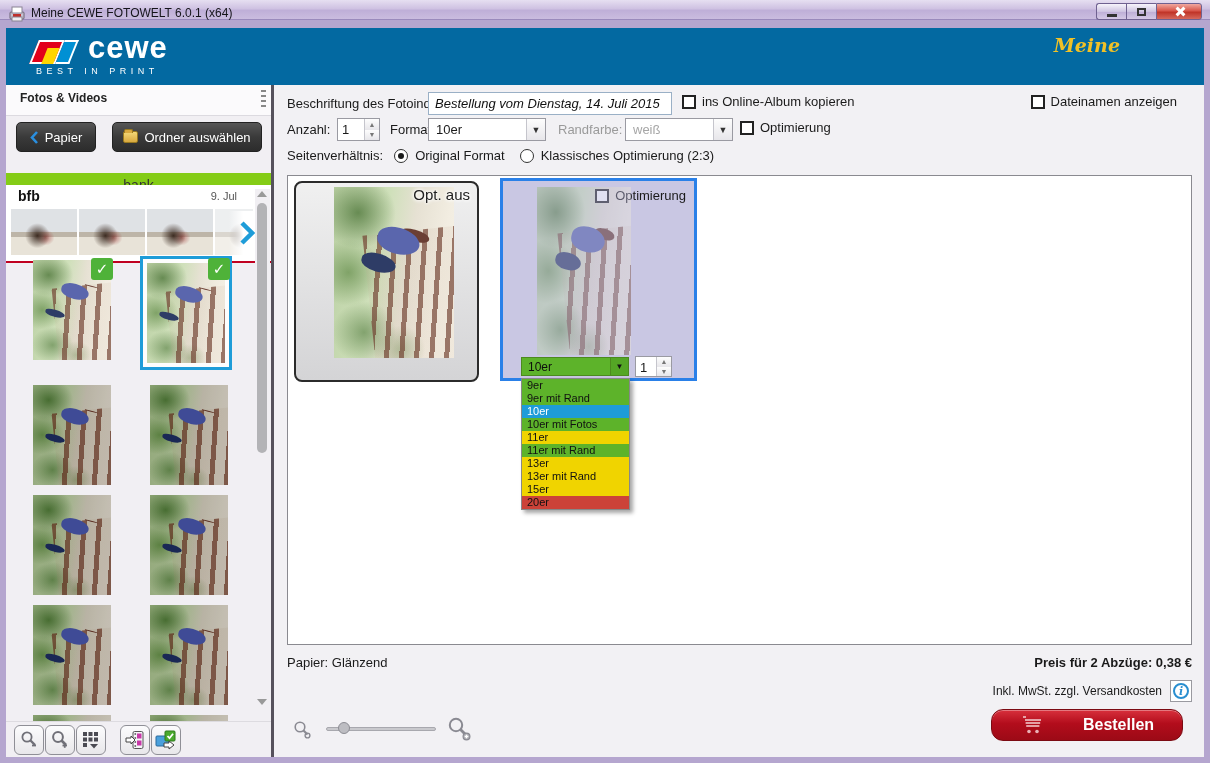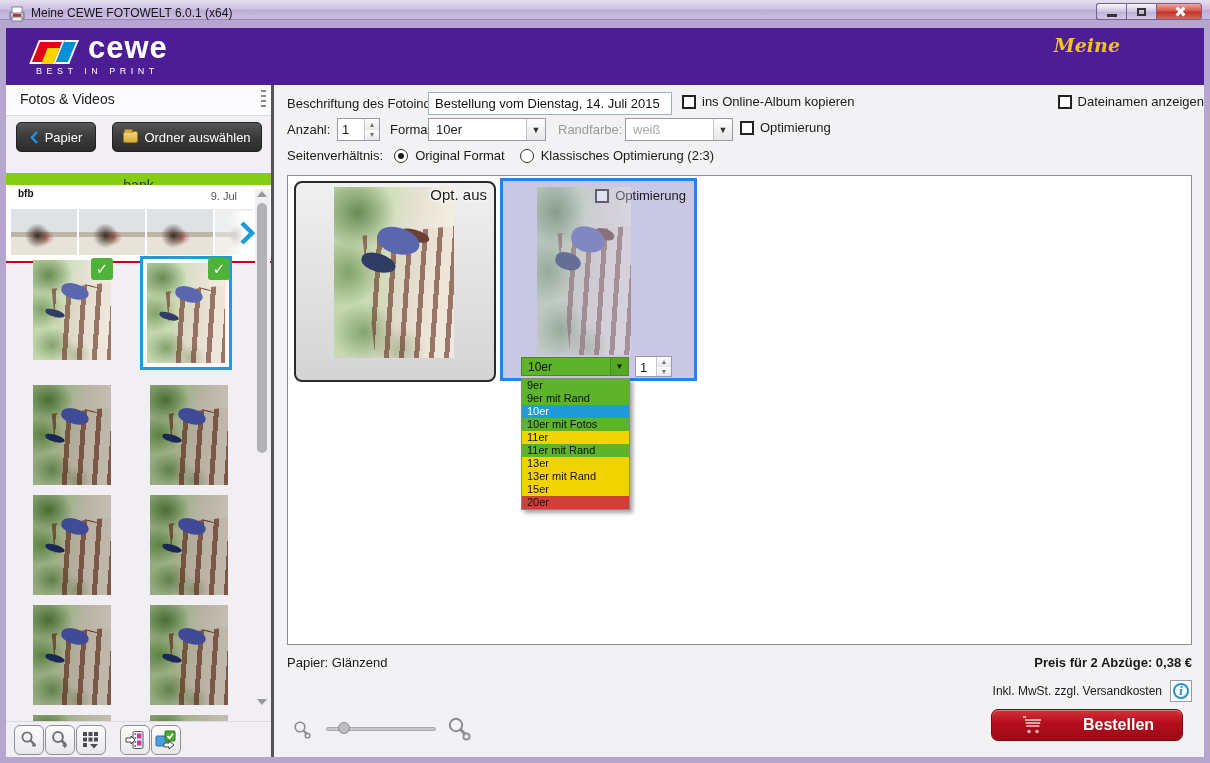--- a/index.html
+++ b/index.html
@@ -20,51 +20,51 @@
   .winbtn.max{border-right:none;}
   .winbtn.close{width:46px;border-radius:0 3px 3px 0;
     background:linear-gradient(180deg,#f0a8a0,#d8564a 45%,#c03428 55%,#d6685c);}
   .glyph-min{width:10px;height:3px;background:#333;margin-top:7px;}
   .glyph-max{width:9px;height:8px;border:2px solid #333;background:transparent;}
   .glyph-x{position:relative;width:11px;height:11px;}
   .glyph-x::before,.glyph-x::after{content:"";position:absolute;left:5px;top:0;width:3px;height:11px;background:#fff;}
   .glyph-x::before{transform:rotate(45deg);} .glyph-x::after{transform:rotate(-45deg);}
 
   
-  .redbar{position:absolute;left:6px;right:6px;top:28px;height:61px;background:#4c1d95;}
+  .redbar{position:absolute;left:6px;right:6px;top:28px;height:61px;background:#0369a1;}
   .cewe-logo{position:absolute;left:24px;top:8px;width:200px;height:44px;}
   .cl-shapes{position:absolute;left:4px;top:4px;width:46px;height:24px;transform:skewX(-22deg);}
   .cl-red{position:absolute;left:0;top:0;width:26px;height:24px;background:#e2001a;border:2px solid #fff;}
   .cl-yellow{position:absolute;left:12px;top:8px;width:12px;height:16px;background:#ffd500;}
   .cl-blue{position:absolute;left:26px;top:0;width:14px;height:24px;background:#0090d4;border:2px solid #fff;border-left:none;}
   .cl-word{position:absolute;left:58px;top:-6px;color:#fff;font-size:31px;font-weight:bold;letter-spacing:1px;}
   .cl-tag{position:absolute;left:6px;top:30px;color:#fff;font-size:9px;letter-spacing:4.5px;}
   .menu{position:absolute;left:252px;top:58px;display:flex;gap:40px;color:#fff;font-size:14px;}
   .menu span{cursor:default;}
   .brand-right{position:absolute;right:22px;top:4px;width:190px;height:50px;text-align:right;}
   .br-script{position:absolute;right:62px;top:2px;color:#f2c126;font-family:"DejaVu Serif",serif;font-style:italic;font-weight:bold;font-size:19px;}
   .br-main{position:absolute;right:0;top:22px;color:#fff;font-size:23px;}
   .br-main b{font-weight:bold;}
 
   
   .sidebar{position:absolute;left:6px;top:85px;width:265px;bottom:6px;background:#f1eff3;overflow:hidden;}
   .sb-header{position:absolute;left:0;top:0;right:0;height:31px;background:#fbfafc;border-bottom:1px solid #dcdae0;}
-  .sb-title{position:absolute;left:14px;top:6px;font-size:14px;font-weight:normal;color:#222;}
+  .sb-title{position:absolute;left:14px;top:6px;font-size:12px;font-weight:bold;color:#222;}
   .grip{position:absolute;right:5px;top:5px;width:5px;height:20px;
     background:repeating-linear-gradient(180deg,#888 0 2px,transparent 2px 5px);}
   .sb-btn{position:absolute;height:30px;border-radius:5px;border:1px solid #222;color:#fff;font-size:13px;
     background:linear-gradient(180deg,#565656,#3a3a3a 50%,#2c2c2c);display:flex;align-items:center;justify-content:center;gap:6px;}
   .btn-desktop{left:10px;top:37px;width:80px;}
   .btn-folder{left:106px;top:37px;width:150px;}
   .folder-ico{width:15px;height:12px;background:linear-gradient(180deg,#f3d878,#d9a93f);border:1px solid #9a7a20;border-radius:2px;position:relative;}
   .folder-ico::before{content:"";position:absolute;left:0;top:-3px;width:7px;height:3px;background:#d9a93f;border:1px solid #9a7a20;border-bottom:none;border-radius:2px 2px 0 0;}
   .bank-bar{position:absolute;left:0;right:0;top:88px;height:26px;background:#84cc16;border-bottom:2px solid #c00020;
     text-align:center;font-size:14px;color:#333;line-height:24px;}
   .bfb-card{position:absolute;left:0;right:0;top:100px;height:78px;background:#fff;border-bottom:2px solid #c00020;}
-  .bfb-name{position:absolute;left:12px;top:3px;font-size:10px;font-weight:bold;color:#111;}
+  .bfb-name{position:absolute;left:12px;top:3px;font-size:14px;font-weight:bold;color:#111;}
   .bfb-date{position:absolute;right:34px;top:5px;font-size:11px;color:#555;}
   .filmstrip{position:absolute;left:5px;top:24px;right:18px;height:48px;display:flex;gap:2px;overflow:hidden;}
   .strip-thumb{flex:0 0 66px;height:46px;
     background:
       radial-gradient(26% 38% at 40% 58%, rgba(55,38,28,.95), rgba(55,38,28,0) 72%),
       radial-gradient(20% 25% at 52% 62%, rgba(150,30,30,.55), rgba(150,30,30,0) 70%),
       linear-gradient(180deg,#dfe2e5 0 50%,#bdb5a8 50% 60%,#e8e3d8 60% 100%);}
   .strip-thumb.fade{opacity:.55;}
   .strip-next{position:absolute;right:16px;top:26px;width:26px;height:44px;background:linear-gradient(90deg,rgba(255,255,255,0),#fff 55%);display:flex;align-items:center;justify-content:flex-end;}
 
@@ -98,41 +98,41 @@
   .tb-btn{position:absolute;top:3px;width:30px;height:30px;background:linear-gradient(180deg,#fcfcfd,#e8e7ea);
     border:1px solid #8f8f96;border-radius:6px;display:flex;align-items:center;justify-content:center;}
 
   
   .splitter{position:absolute;left:271px;top:85px;width:3px;bottom:6px;background:#56525c;}
 
   
   .main{position:absolute;left:274px;top:85px;right:6px;bottom:6px;background:#f2f1f4;}
   .lbl{position:absolute;font-size:13px;color:#1a1a1a;white-space:nowrap;}
   .lbl.disabled{color:#9a9a9a;}
-  .text-input{position:absolute;background:#fff;border:1px solid #9ab0c6;font-size:13px;padding:2px 6px;color:#111;}
+  .text-input{position:absolute;background:#fff;border:1px solid #9ab0c6;font-size:13px;padding:2px 6px;color:#111;font-style:italic;}
   .checkbox{display:inline-block;width:14px;height:14px;border:2px solid #222;background:#fff;vertical-align:-2px;}
   .cb-row{position:absolute;display:flex;align-items:center;gap:6px;font-size:13px;white-space:nowrap;}
   .spinner{position:absolute;display:flex;border:1px solid #9a9aa2;background:#fff;height:23px;}
   .spin-val{width:26px;font-size:13px;padding:3px 4px;}
   .spin-arrows{width:15px;border-left:1px solid #c5c5cc;display:flex;flex-direction:column;}
   .spin-arrows span{flex:1;display:flex;align-items:center;justify-content:center;font-size:7px;color:#777;background:linear-gradient(180deg,#fdfdfd,#e7e6ea);}
   .combo{position:absolute;display:flex;border:1px solid #9a9aa2;background:#fff;height:23px;font-size:13px;}
   .combo .val{flex:1;padding:3px 7px;white-space:nowrap;overflow:hidden;}
   .combo .arrow-box{width:19px;border-left:1px solid #c5c5cc;display:flex;align-items:center;justify-content:center;
     background:linear-gradient(180deg,#fdfdfd,#e7e6ea);font-size:9px;color:#333;}
   .combo.disabled .val{color:#a6a6a6;}
   .push-btn{position:absolute;background:linear-gradient(180deg,#fdfdfe,#ebeaee);border:1px solid #8f8f96;border-radius:3px;
     font-size:13px;color:#1a1a1a;display:flex;align-items:center;justify-content:center;padding:0 14px;}
   .radio{display:inline-block;width:14px;height:14px;border:1px solid #333;border-radius:50%;background:#fff;position:relative;vertical-align:-2px;}
   .radio.checked::after{content:"";position:absolute;left:3px;top:3px;width:6px;height:6px;border-radius:50%;background:#1a1a1a;}
   .radio-row{position:absolute;display:flex;align-items:center;gap:7px;font-size:13px;white-space:nowrap;}
 
   .panel{position:absolute;left:13px;top:90px;width:905px;height:470px;background:#fff;border:1px solid #8a8a90;}
 
-  .card1{position:absolute;left:6px;top:5px;width:202px;height:201px;border:2px solid #2b2b2b;border-radius:8px;
+  .card1{position:absolute;left:6px;top:5px;width:185px;height:201px;border:2px solid #2b2b2b;border-radius:8px;
     background:linear-gradient(180deg,#f0f0f0,#d4d4d6);}
   .card1 .photo{left:38px;top:4px;width:120px;height:171px;}
   .opt-aus{position:absolute;right:7px;top:3px;font-size:15px;color:#222;
     text-shadow:0 0 3px #fff,0 0 4px #fff,0 0 5px #fff;}
   .green-bar{position:absolute;left:0;right:0;bottom:0;height:20px;background:#5db32a;border-radius:0 0 5px 5px;
     font-size:14px;color:#0d0d0d;}
   .green-bar .l{position:absolute;left:5px;top:1px;} .green-bar .r{position:absolute;right:8px;top:1px;}
 
   .card2{position:absolute;left:212px;top:2px;width:197px;height:203px;border:3px solid #2a80e8;background:#c9c7e3;}
   .card2 .photo{left:34px;top:6px;width:94px;height:168px;}
@@ -154,21 +154,21 @@
 
   .paper-lbl{position:absolute;left:13px;top:570px;font-size:13px;}
   .price-lbl{position:absolute;right:12px;top:570px;font-size:13px;font-weight:bold;}
   .vat-row{position:absolute;right:12px;top:595px;display:flex;align-items:center;gap:8px;font-size:12px;}
   .info-btn{width:22px;height:22px;border:1px solid #9a9aa0;background:#fff;display:flex;align-items:center;justify-content:center;}
   .info-circle{width:16px;height:16px;border:2px solid #2a8fd0;border-radius:50%;color:#2a8fd0;font-size:11px;font-weight:bold;
     font-family:"DejaVu Serif",serif;font-style:italic;display:flex;align-items:center;justify-content:center;}
   .zoom-row{position:absolute;left:16px;top:628px;width:200px;height:32px;}
   .slider-track{position:absolute;left:36px;top:14px;width:110px;height:4px;background:#c9c9cd;border:1px solid #a8a8ae;border-radius:2px;}
   .slider-handle{position:absolute;left:48px;top:9px;width:12px;height:12px;border-radius:50%;background:#bdbdc2;border:1px solid #8d8d94;}
-  .order-btn{position:absolute;right:21px;top:624px;width:192px;height:32px;border-radius:7px;border:1px solid #7c0a12;
+  .order-btn{position:absolute;right:21px;top:624px;width:192px;height:32px;border-radius:12px;border:1px solid #7c0a12;
     background:linear-gradient(180deg,#d8303c,#b30d1c 45%,#9c0a16);display:flex;align-items:center;justify-content:center;gap:37px;
     color:#fff;font-size:16px;font-weight:bold;box-shadow:inset 0 1px 0 rgba(255,255,255,.35);}
 
   .icon-svg{display:block;}
 </style>
 </head>
 <body>
 
 <div id="app">
 
@@ -338,21 +338,21 @@
   <div class="splitter"></div>
 
   <div class="main">
 
     <span class="lbl" style="left:13px;top:11px;">Beschriftung des Fotoindex:</span>
     <input class="text-input" style="left: 154px; top: 7px; width: 244px; height: 23px;" value="Bestellung vom Dienstag, 14. Juli 2015">
     <div class="cb-row" style="left:408px;top:9px;">
       <span class="checkbox"></span>
       <span>ins Online-Album kopieren</span>
     </div>
-    <div class="cb-row" style="right:0;top:9px;padding-left:44px;">
+    <div class="cb-row" style="right:27px;top:9px;padding-left:44px;">
       <span class="checkbox"></span>
       <span>Dateinamen anzeigen</span>
     </div>
 
     <span class="lbl" style="left:13px;top:37px;">Anzahl:</span>
     <div class="spinner" style="left:63px;top:33px;">
       <span class="spin-val">1</span>
       <span class="spin-arrows">
           <span>▲</span>
           <span>▼</span>

